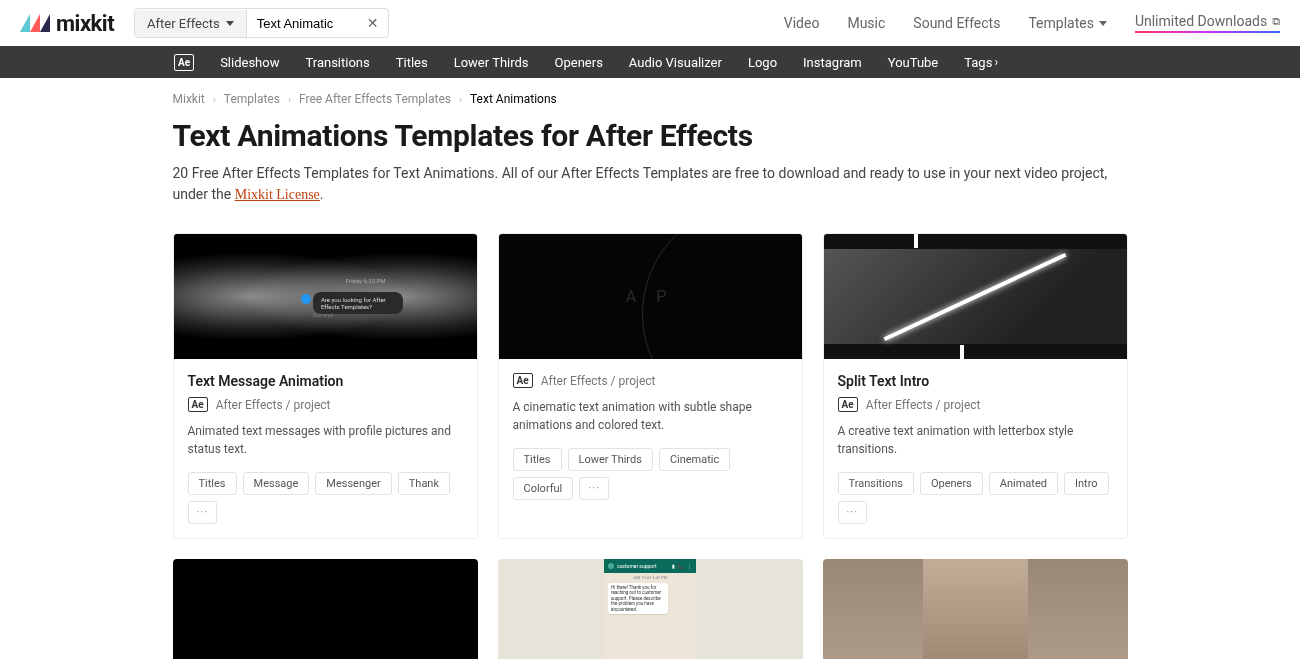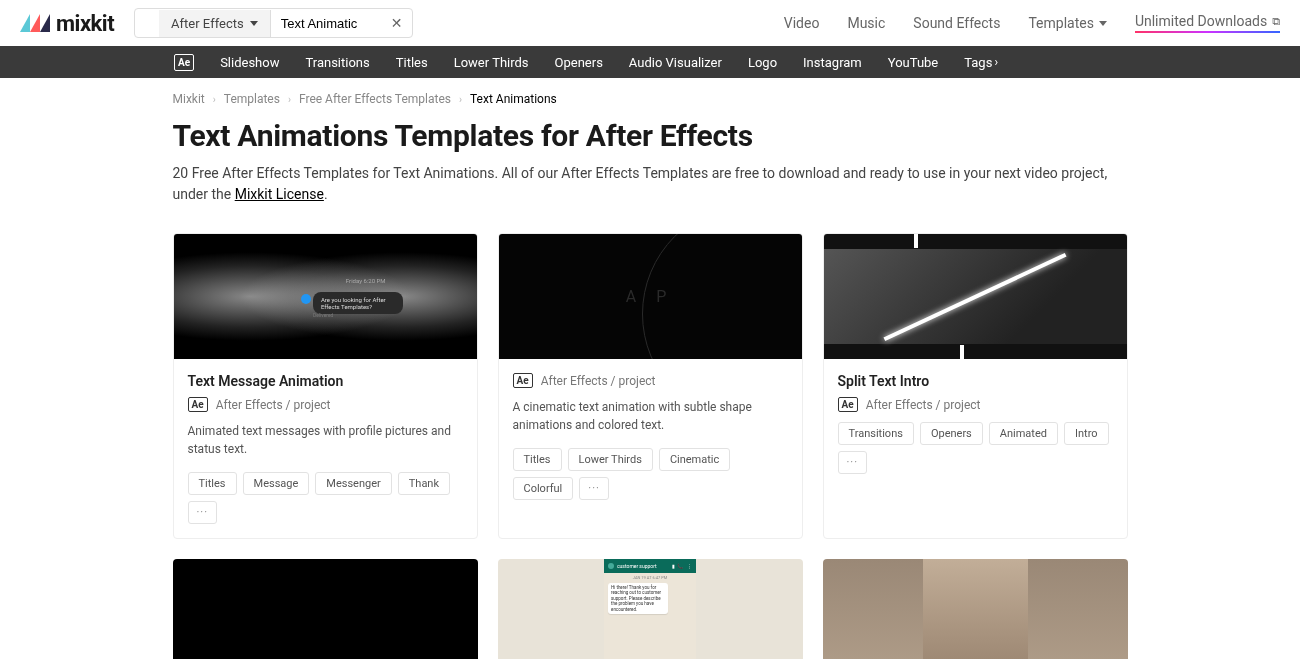--- a/index.html
+++ b/index.html
@@ -2,21 +2,21 @@
 <html><head>
 <meta charset="utf-8">
 <style>
 * { margin: 0; padding: 0; box-sizing: border-box; }
 body { font-family: -apple-system, BlinkMacSystemFont, "Segoe UI", Roboto, Arial, sans-serif; background: #fff; color: #1a1a1a; }
 
 .top-bar { display: flex; align-items: center; padding: 8px 20px; gap: 10px; }
 .logo { display: flex; align-items: center; gap: 6px; font-weight: 700; font-size: 22px; color: #1a1a1a; letter-spacing: -0.5px; }
 .logo-icon { display: inline-flex; }
 .logo-icon svg { height: 18px; }
-.search-wrap { display: flex; align-items: center; border: 1px solid #ddd; border-radius: 4px; overflow: hidden; margin-left: 10px; padding-left: 24px; }
+.search-wrap { display: flex; align-items: center; border: 1px solid #ddd; border-radius: 4px; overflow: hidden; margin-left: 10px; }
 .search-cat { background: #f3f3f3; padding: 6px 12px; font-size: 13px; color: #444; display: flex; align-items: center; gap: 6px; border-right: 1px solid #ddd; cursor: pointer; }
 .search-input { border: none; padding: 6px 10px; font-size: 13px; width: 110px; outline: none; }
 .search-clear { padding: 6px 10px; color: #666; cursor: pointer; font-size: 14px; }
 .spacer { flex: 1; }
 .top-nav { display: flex; gap: 28px; align-items: center; }
 .top-nav a { color: #666; text-decoration: none; font-size: 14px; display: flex; align-items: center; gap: 5px; }
 .top-nav a.underlined { border-bottom: 2px solid; border-image: linear-gradient(90deg, #ff3366, #cc33ff, #3366ff) 1; padding-bottom: 2px; }
 .caret-down { display:inline-block; width:0; height:0; border-left:4px solid transparent; border-right:4px solid transparent; border-top:5px solid currentColor; }
 .ext-icon { font-size: 11px; }
 
@@ -27,21 +27,21 @@
 .sub-nav .chev-right { color: #fff; font-size: 12px; }
 
 .content { max-width: 955px; margin: 0 auto; padding: 0 0 40px; }
 .breadcrumbs { display: flex; gap: 8px; align-items: center; padding: 14px 0 8px; font-size: 12px; color: #888; }
 .breadcrumbs a { color: #888; text-decoration: none; }
 .breadcrumbs .sep { color: #bbb; font-size: 10px; }
 .breadcrumbs .current { color: #000000; }
 
 h1.page-title { font-size: 30px; font-weight: 700; margin: 4px 0 10px; color: #1a1a1a; letter-spacing: -0.3px; }
 .page-desc { font-size: 14px; color: #444; line-height: 1.5; margin-bottom: 28px; }
-.page-desc a { color: #000000; text-decoration: underline; }
+.page-desc a { color: #c2410c; text-decoration: underline; font-family: Liberation Serif, serif; }
 
 .grid { display: grid; grid-template-columns: repeat(3, 1fr); gap: 20px; }
 .card { border: 1px solid #eee; border-radius: 4px; overflow: hidden; background: #fff; }
 .thumb { height: 125px; background: #000; position: relative; display: flex; align-items: center; justify-content: center; overflow: hidden; }
 .card-body { padding: 14px; }
 .card-title { font-size: 14px; font-weight: 600; color: #222; margin-bottom: 8px; }
 .card-meta { display: flex; align-items: center; gap: 8px; margin-bottom: 10px; }
 .ae-small { border: 1px solid #333; font-size: 10px; font-weight: 700; padding: 1px 3px; border-radius: 2px; color: #333; }
 .meta-text { font-size: 12px; color: #777; }
 .card-desc { font-size: 12px; color: #555; line-height: 1.5; margin-bottom: 14px; }
@@ -203,20 +203,21 @@
         <div class="slash"></div>
         <div class="bar-top"></div>
         <div class="bar-bot"></div>
       </div>
       <div class="card-body">
         <div class="card-title">Split Text Intro</div>
         <div class="card-meta">
           <span class="ae-small">Ae</span>
           <span class="meta-text">After Effects / project</span>
         </div>
+        <div class="card-desc">A creative text animation with letterbox style transitions.</div>
         <div class="tag-row">
           <span class="tag">Transitions</span>
           <span class="tag">Openers</span>
           <span class="tag">Animated</span>
           <span class="tag">Intro</span>
           <span class="tag more">···</span>
         </div>
       </div>
     </div>
 

